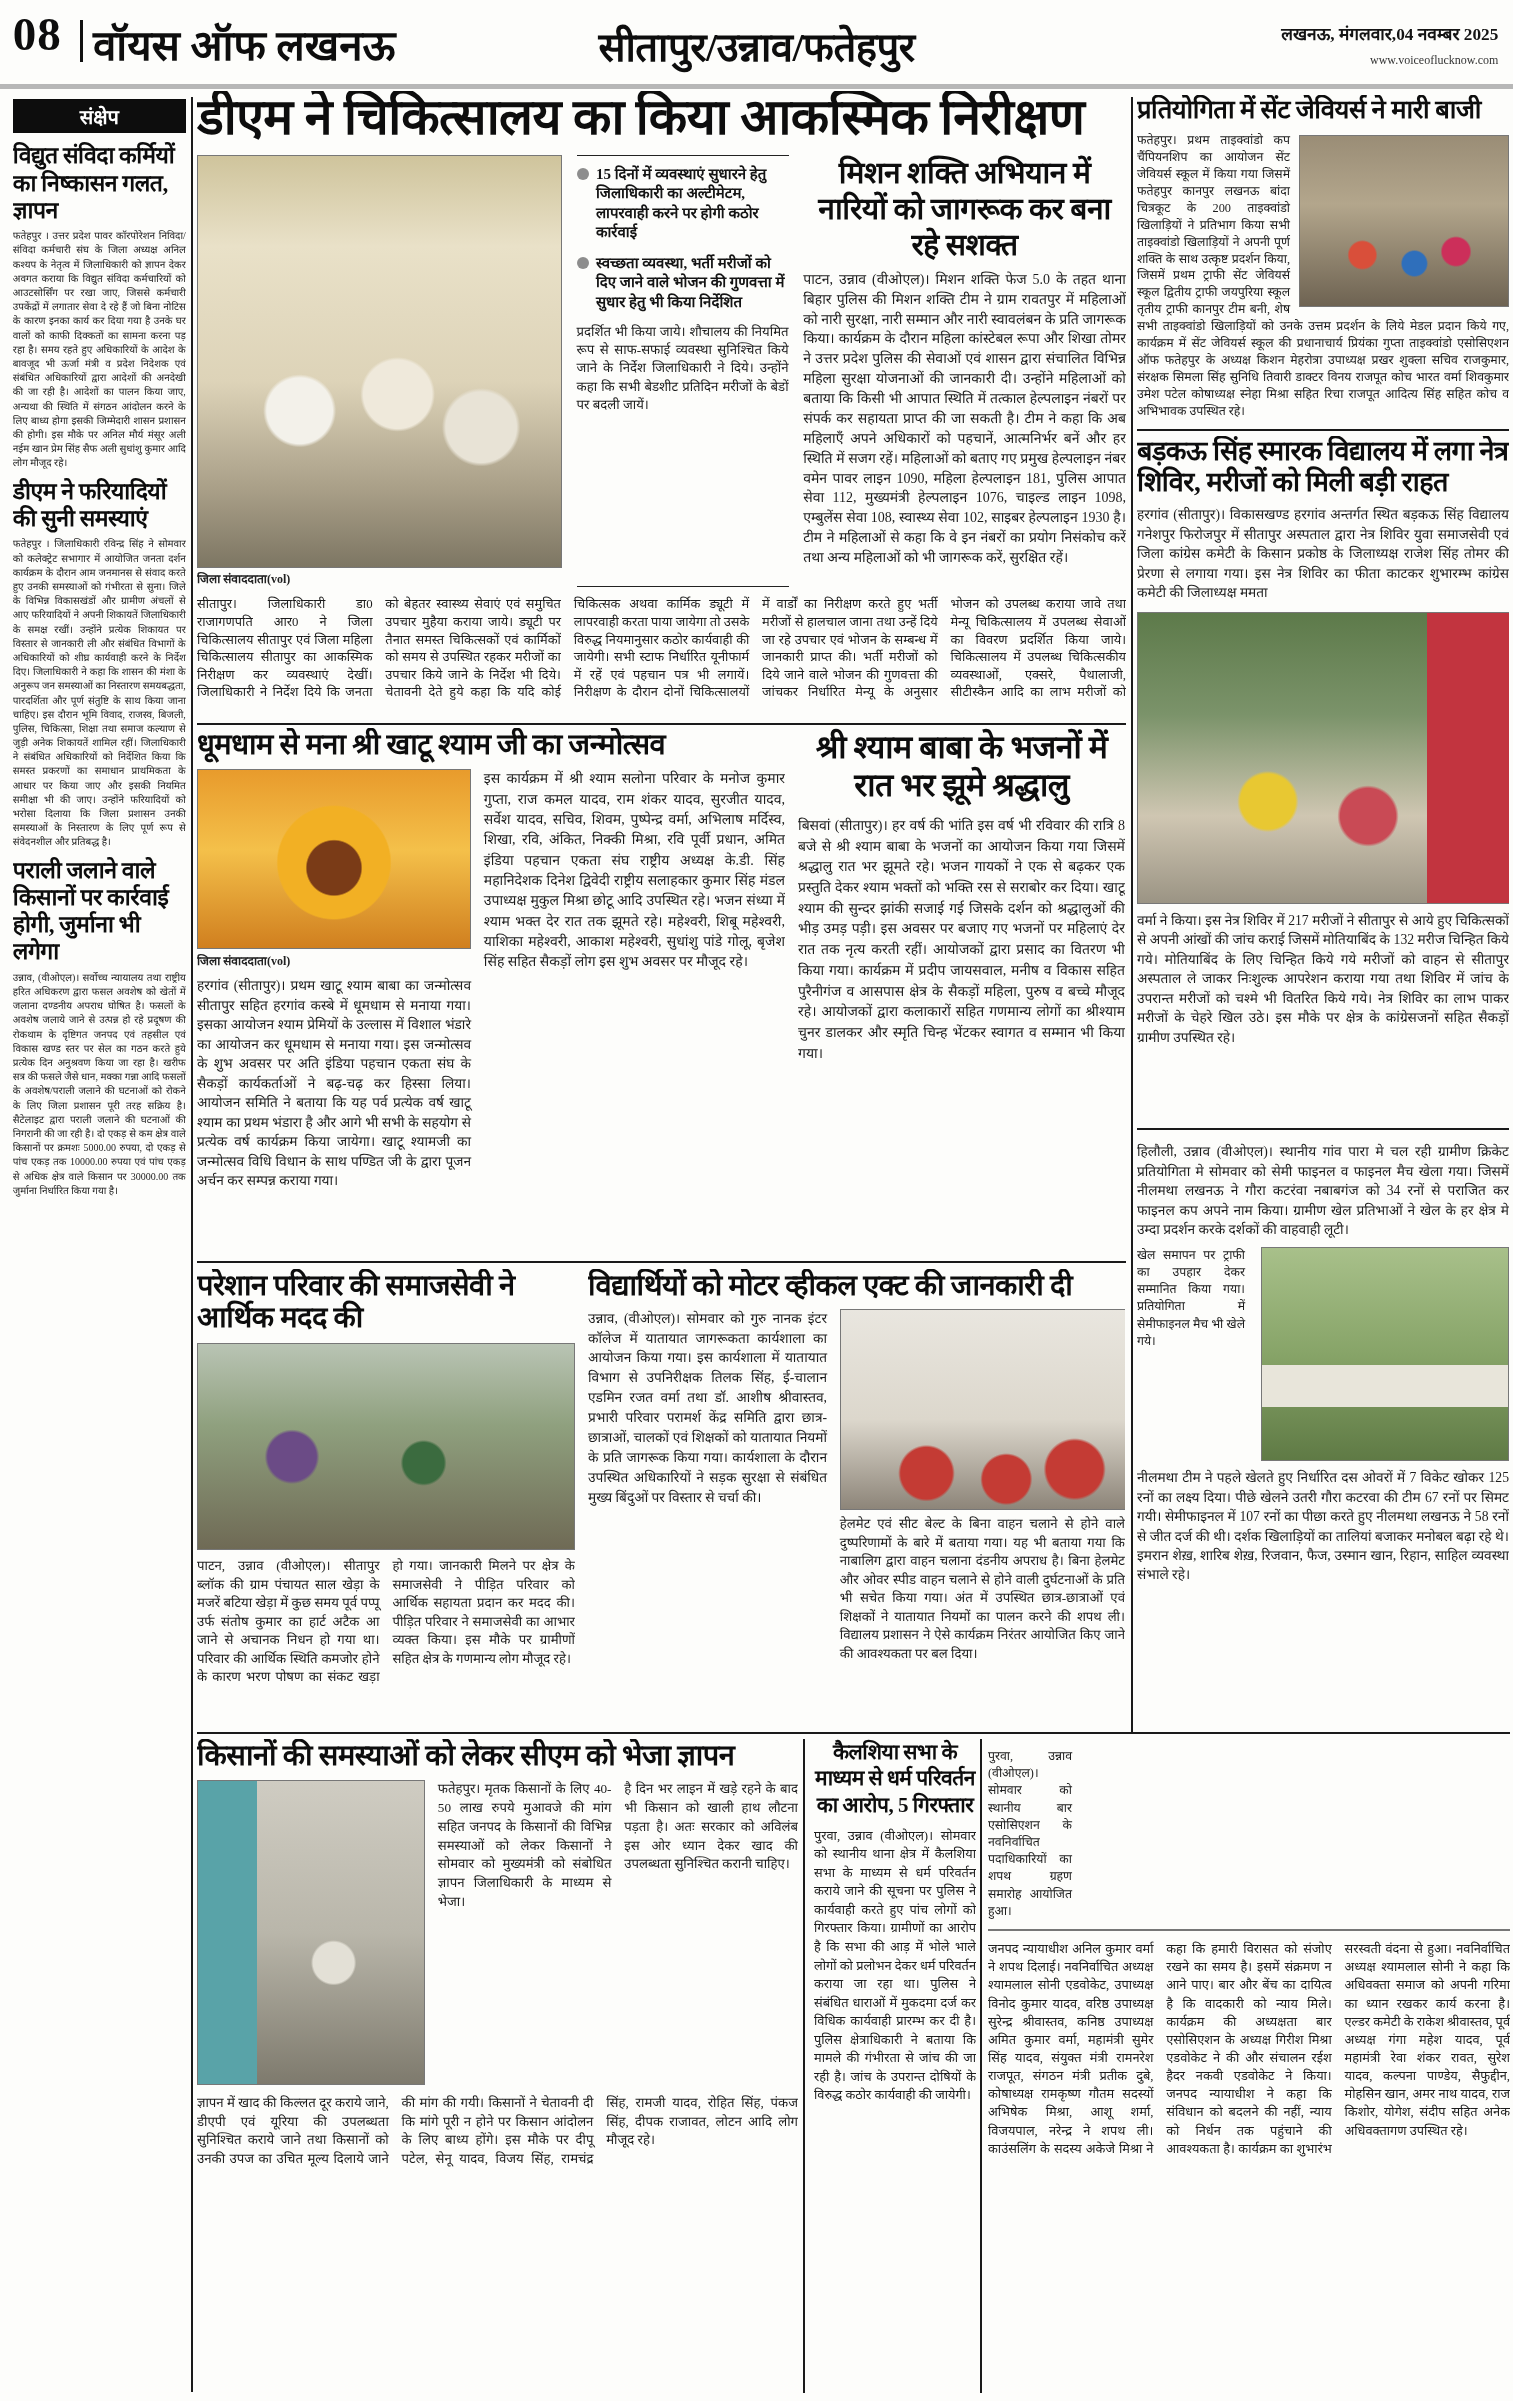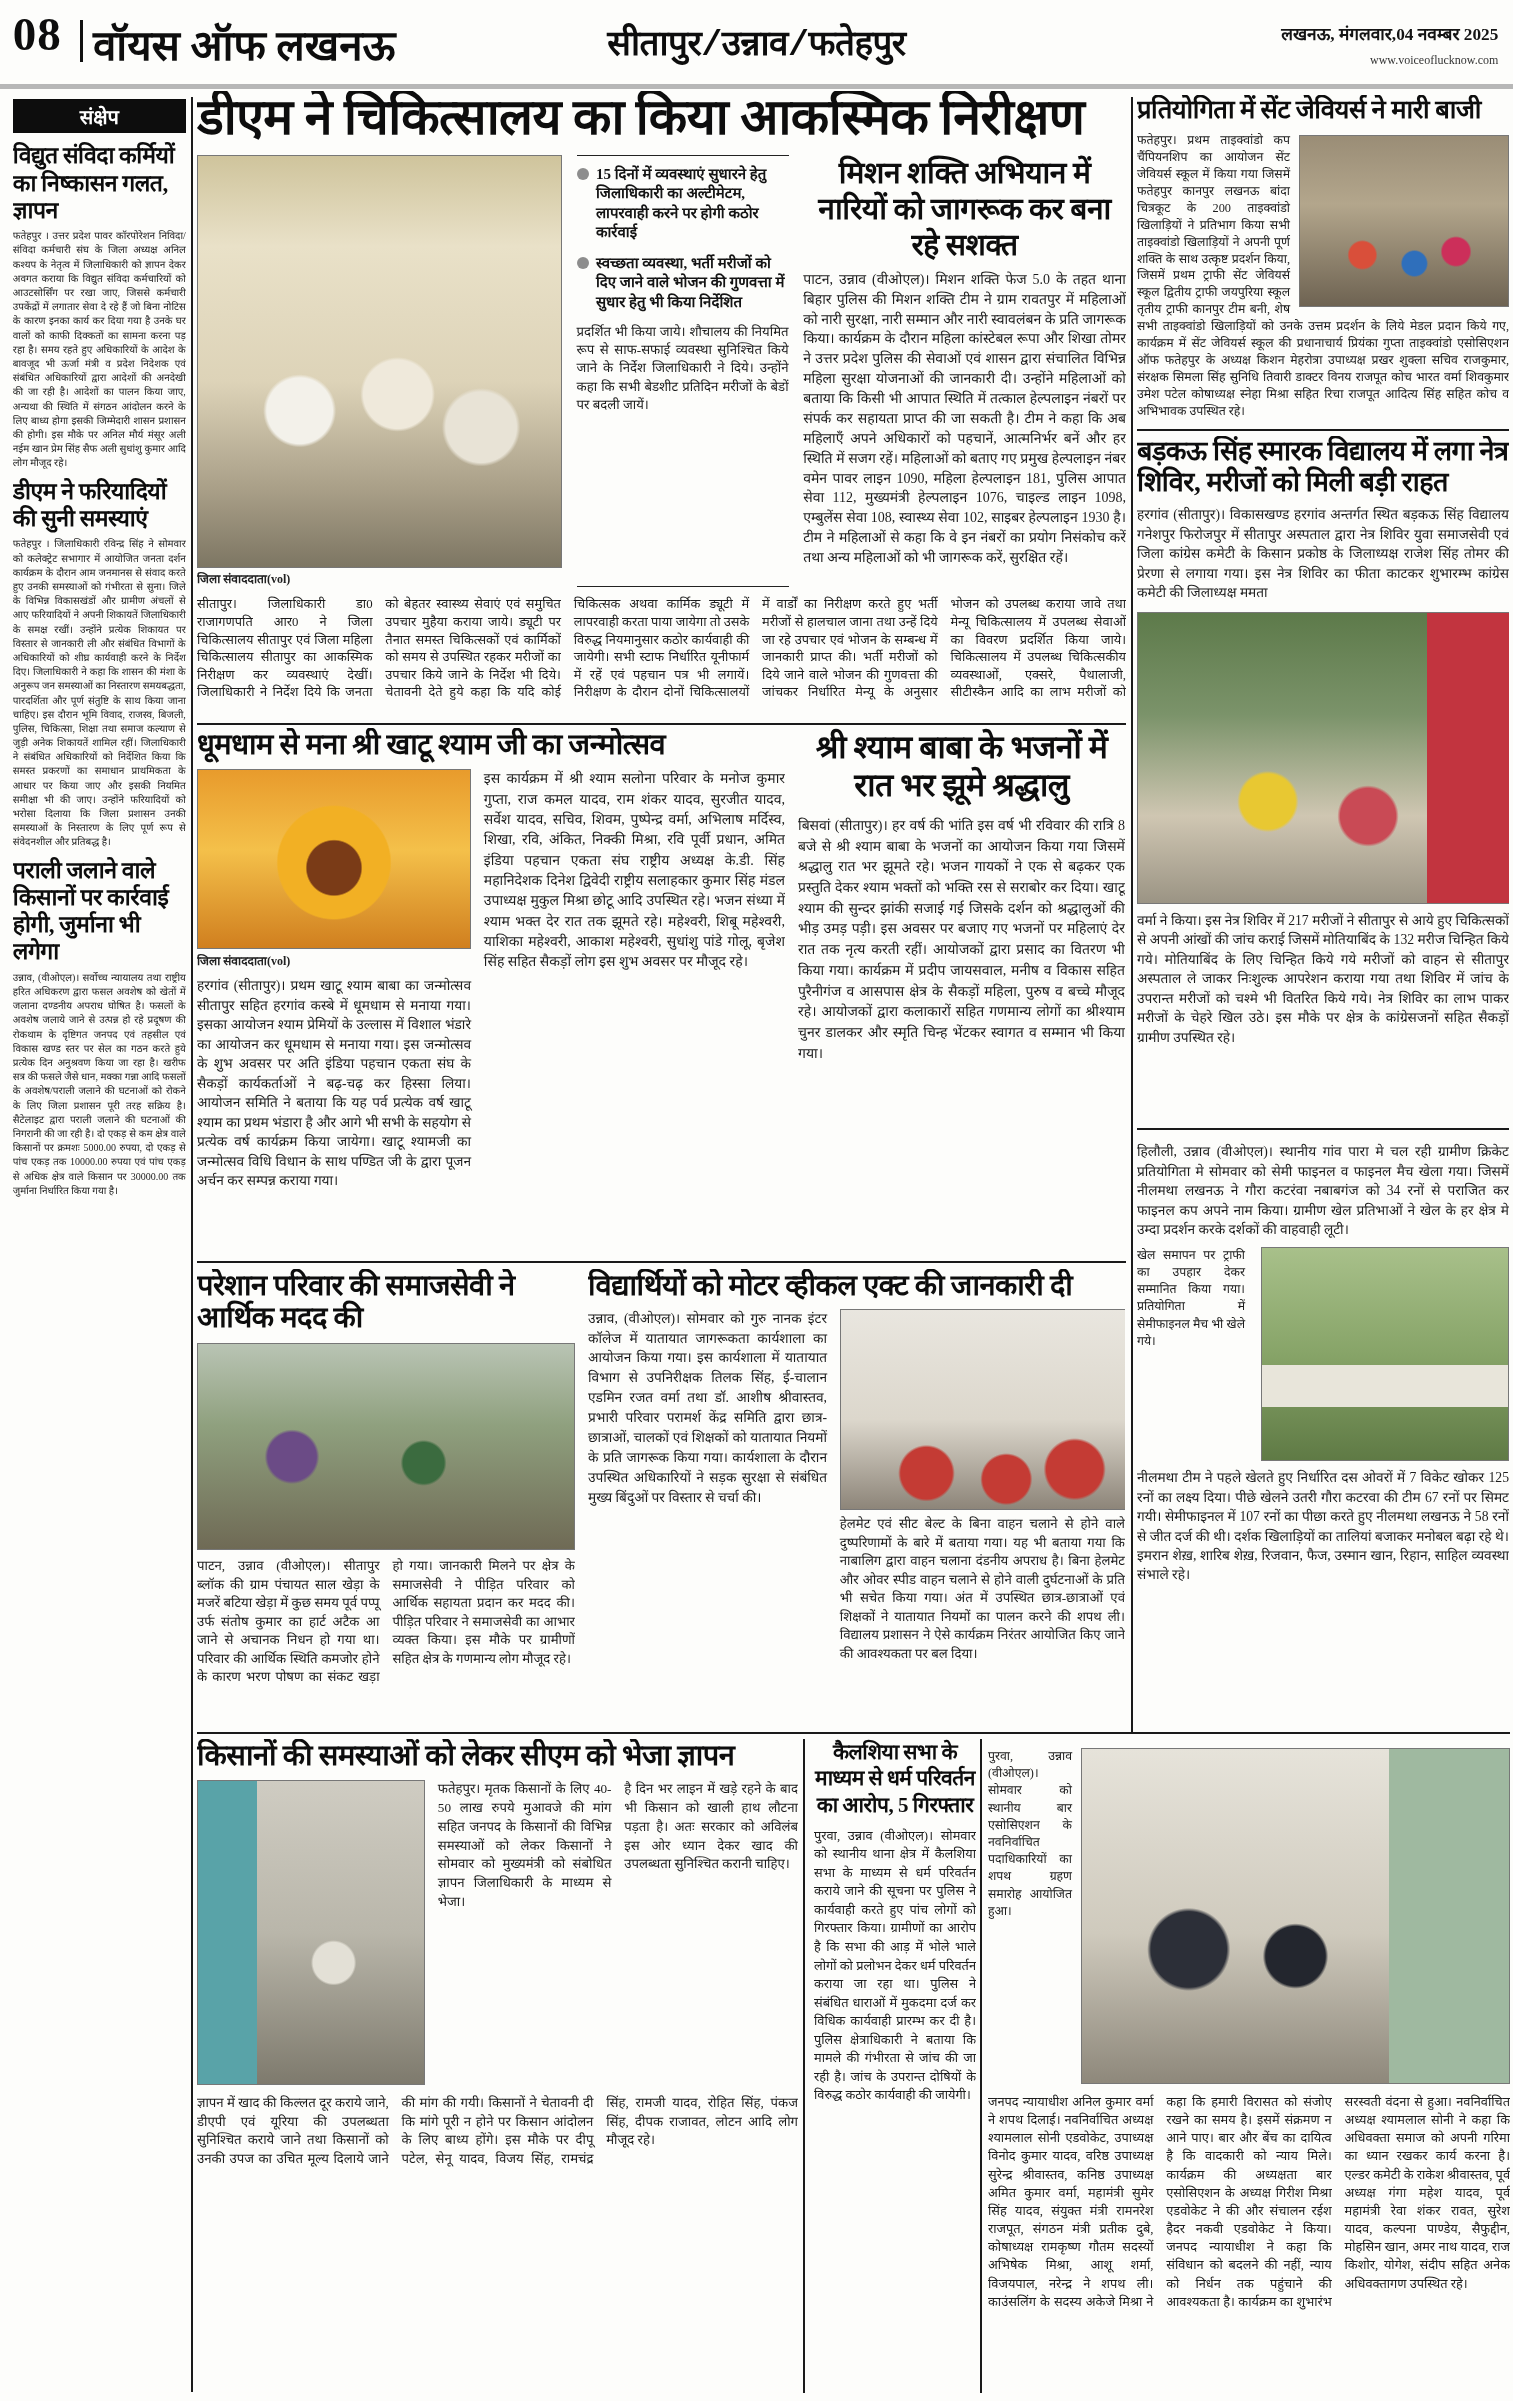--- a/index.html
+++ b/index.html
@@ -11,21 +11,21 @@
   .rule-v{position:absolute;background:#1a1a1a;width:1.8px;}
   .gray-bar{position:absolute;background:#b7b7b7;}
   .hl{font-weight:700;color:#0d0d0d;letter-spacing:-0.5px;}
   .body-t{text-align:justify;color:#1c1c1c;}
   .photo{position:relative;overflow:hidden;border:0.9px solid #777;}
   .caption{font-size:12px;font-weight:700;color:#222;margin-top:2.7px;}
   
   #pageno{left:12.8px;top:7.3px;font-size:47px;font-weight:700;letter-spacing:0.9px;}
   #mh-div{left:80px;top:20px;width:2.7px;height:42px;background:#111;}
   #mh-title{left:93px;top:14.6px;font-size:42px;font-weight:700;letter-spacing:0;}
-  #mh-edition{left:50%;top:18px;transform:translateX(-50%);font-size:35px;font-weight:700;font-family:Liberation Mono, monospace;}
+  #mh-edition{left:50%;top:18px;transform:translateX(-50%);font-size:40px;font-weight:700;}
   #mh-date{right:14.6px;top:22px;font-size:17.3px;font-weight:700;}
   #mh-site{right:14.6px;top:53px;font-size:12px;color:#333;}
   
   #sidebar{left:12.8px;top:99px;width:173px;height:2293px;overflow:hidden;}
   .sk-box{background:#0d0d0d;color:#fff;text-align:center;font-size:20px;font-weight:700;
           padding:3.7px 0;margin-bottom:9px;}
   .sb-hl{font-size:23px;line-height:1.18;margin:7.3px 0 5.5px 0;}
   .sb-body{font-size:10px;line-height:1.42;}
   
   #hospital{left:197px;top:91px;width:929px;height:630px;overflow:hidden;}
@@ -63,21 +63,21 @@
   #kisan{left:197px;top:1739px;width:601px;height:654px;overflow:hidden;}
   .ki-row{display:flex;gap:12.8px;margin-top:9px;}
   .ki-col{flex:1;font-size:13.2px;line-height:1.42;}
   .ki-bottom{margin-top:9px;column-count:3;column-gap:12.8px;font-size:13.2px;line-height:1.4;height:230px;overflow:hidden;}
   
   #kailashiya{left:814px;top:1739px;width:162px;height:654px;overflow:hidden;}
   .ka-hl{font-size:21px;line-height:1.25;text-align:center;}
   .ka-body{font-size:12.8px;line-height:1.45;margin-top:9px;}
   
   #nyay{left:988px;top:1739px;width:522px;height:654px;overflow:hidden;}
-  .n-row{display:flex;gap:9px;margin-top:9px;}
+  .n-row{display:flex;gap:9px;margin-top:9px;flex-direction:column;}
   .n-intro{width:84px;font-size:12.3px;line-height:1.4;}
   .n-body{margin-top:9px;column-count:3;column-gap:12.8px;font-size:12.8px;line-height:1.42;height:245px;overflow:hidden;}
   
   #right1{left:1137px;top:95px;width:372px;height:330px;overflow:hidden;}
   .r-hl{font-size:25.6px;line-height:1.15;}
   .r1-body{font-size:12.3px;line-height:1.38;margin-top:7.3px;}
   #right2{left:1137px;top:436px;width:372px;height:686px;overflow:hidden;}
   .r-body{font-size:13.7px;line-height:1.42;margin-top:7.3px;}
   #right3{left:1137px;top:1135px;width:372px;height:593px;overflow:hidden;}
   .r3-row{display:flex;gap:16px;margin-top:7.3px;}

